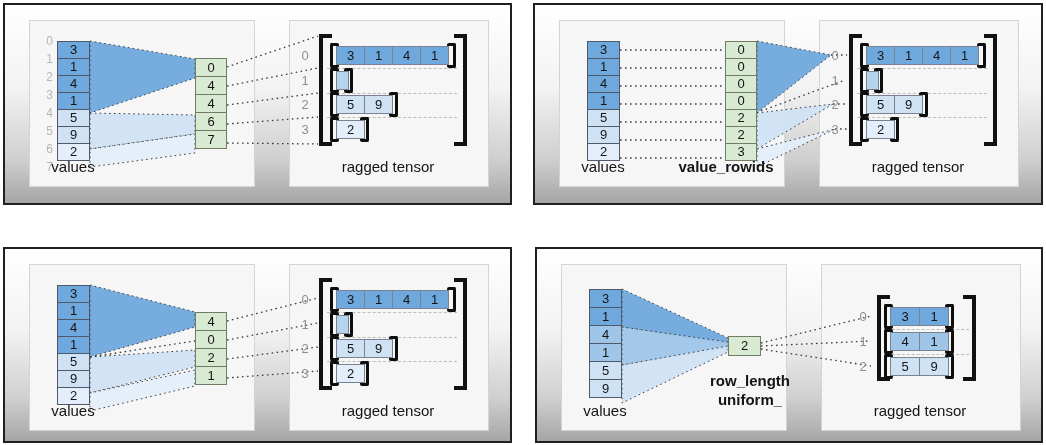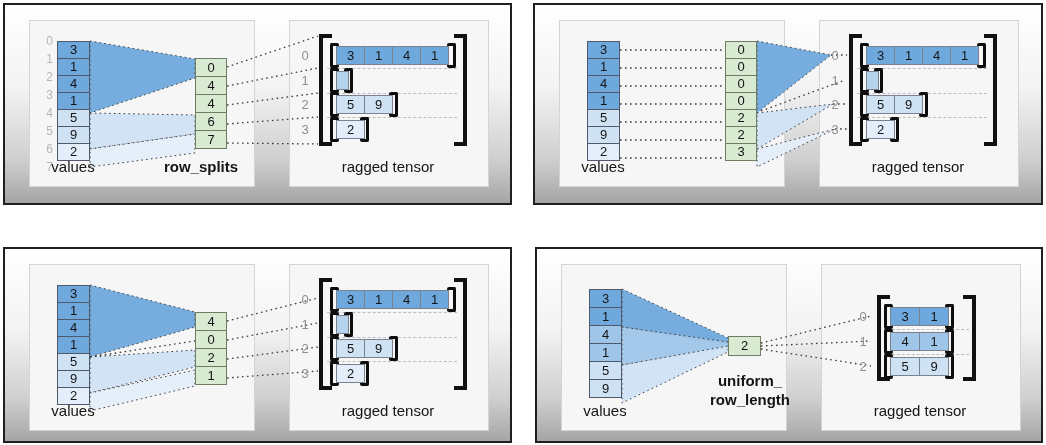--- a/index.html
+++ b/index.html
@@ -116,21 +116,20 @@
       <div class="tcell sh-l">9</div>
     </div>
     <div class="brk l" style="left:325px;top:87px"></div>
     <div class="brk r" style="left:384px;top:87px"></div>
     <div class="trow" style="left:331px;top:115px">
       <div class="tcell sh-f">2</div>
     </div>
     <div class="brk l" style="left:325px;top:112px"></div>
     <div class="brk r" style="left:355px;top:112px"></div>
     <div class="cap" style="left:28px;top:153px;width:80px">values</div>
-    <div class="cap b" style="left:116px;top:153px;width:160px">row_splits</div>
     <div class="cap" style="left:284px;top:153px;width:198px">ragged tensor</div>
   </div>
 
   <div class="panel" style="left:533px;top:3px;width:510px;height:202px">
     <div class="ibox" style="left:24px;top:15px;width:224px;height:165px"></div>
     <div class="ibox" style="left:284px;top:15px;width:198px;height:165px"></div>
     <svg class="ovl" width="510" height="202" viewBox="0 0 510 202">
       <line class="dot" x1="85" y1="45" x2="190" y2="45"></line>
       <line class="dot" x1="85" y1="63" x2="190" y2="63"></line>
       <line class="dot" x1="85" y1="81" x2="190" y2="81"></line>
@@ -191,20 +190,21 @@
       <div class="tcell sh-l">9</div>
     </div>
     <div class="brk l" style="left:325px;top:87px"></div>
     <div class="brk r" style="left:384px;top:87px"></div>
     <div class="trow" style="left:331px;top:115px">
       <div class="tcell sh-f">2</div>
     </div>
     <div class="brk l" style="left:325px;top:112px"></div>
     <div class="brk r" style="left:355px;top:112px"></div>
     <div class="cap" style="left:28px;top:153px;width:80px">values</div>
+    <div class="cap b" style="left:106px;top:153px;width:170px">value_rowids</div>
     <div class="cap" style="left:284px;top:153px;width:198px">ragged tensor</div>
   </div>
 
   <div class="panel" style="left:3px;top:247px;width:509px;height:196px">
     <div class="ibox" style="left:24px;top:15px;width:224px;height:165px"></div>
     <div class="ibox" style="left:284px;top:15px;width:198px;height:165px"></div>
     <svg class="ovl" width="509" height="196" viewBox="0 0 509 196">
       <polygon class="fn-d" points="85,36 190,63 190,78 85,108"></polygon>
       <polygon class="fn-l" points="85,108 190,101 190,118 85,144"></polygon>
       <polygon class="fn-f" points="85,144 190,121 190,137 85,162"></polygon>
@@ -308,19 +308,19 @@
     <div class="brk l" style="left:347px;top:80px"></div>
     <div class="brk r" style="left:408px;top:80px"></div>
     <div class="trow" style="left:353px;top:108px">
       <div class="tcell sh-l w30">5</div>
       <div class="tcell sh-l w30">9</div>
     </div>
     <div class="brk l" style="left:347px;top:105px"></div>
     <div class="brk r" style="left:408px;top:105px"></div>
     <div class="cap" style="left:28px;top:153px;width:80px">values</div>
     <div class="cap b cap2" style="left:133px;top:122px;width:160px">
+      <span>row_length</span>
       <span>uniform_</span>
-      <span>row_length</span>
     </div>
     <div class="cap" style="left:284px;top:153px;width:198px">ragged tensor</div>
   </div>
 
 </div>
 
 </body></html>

